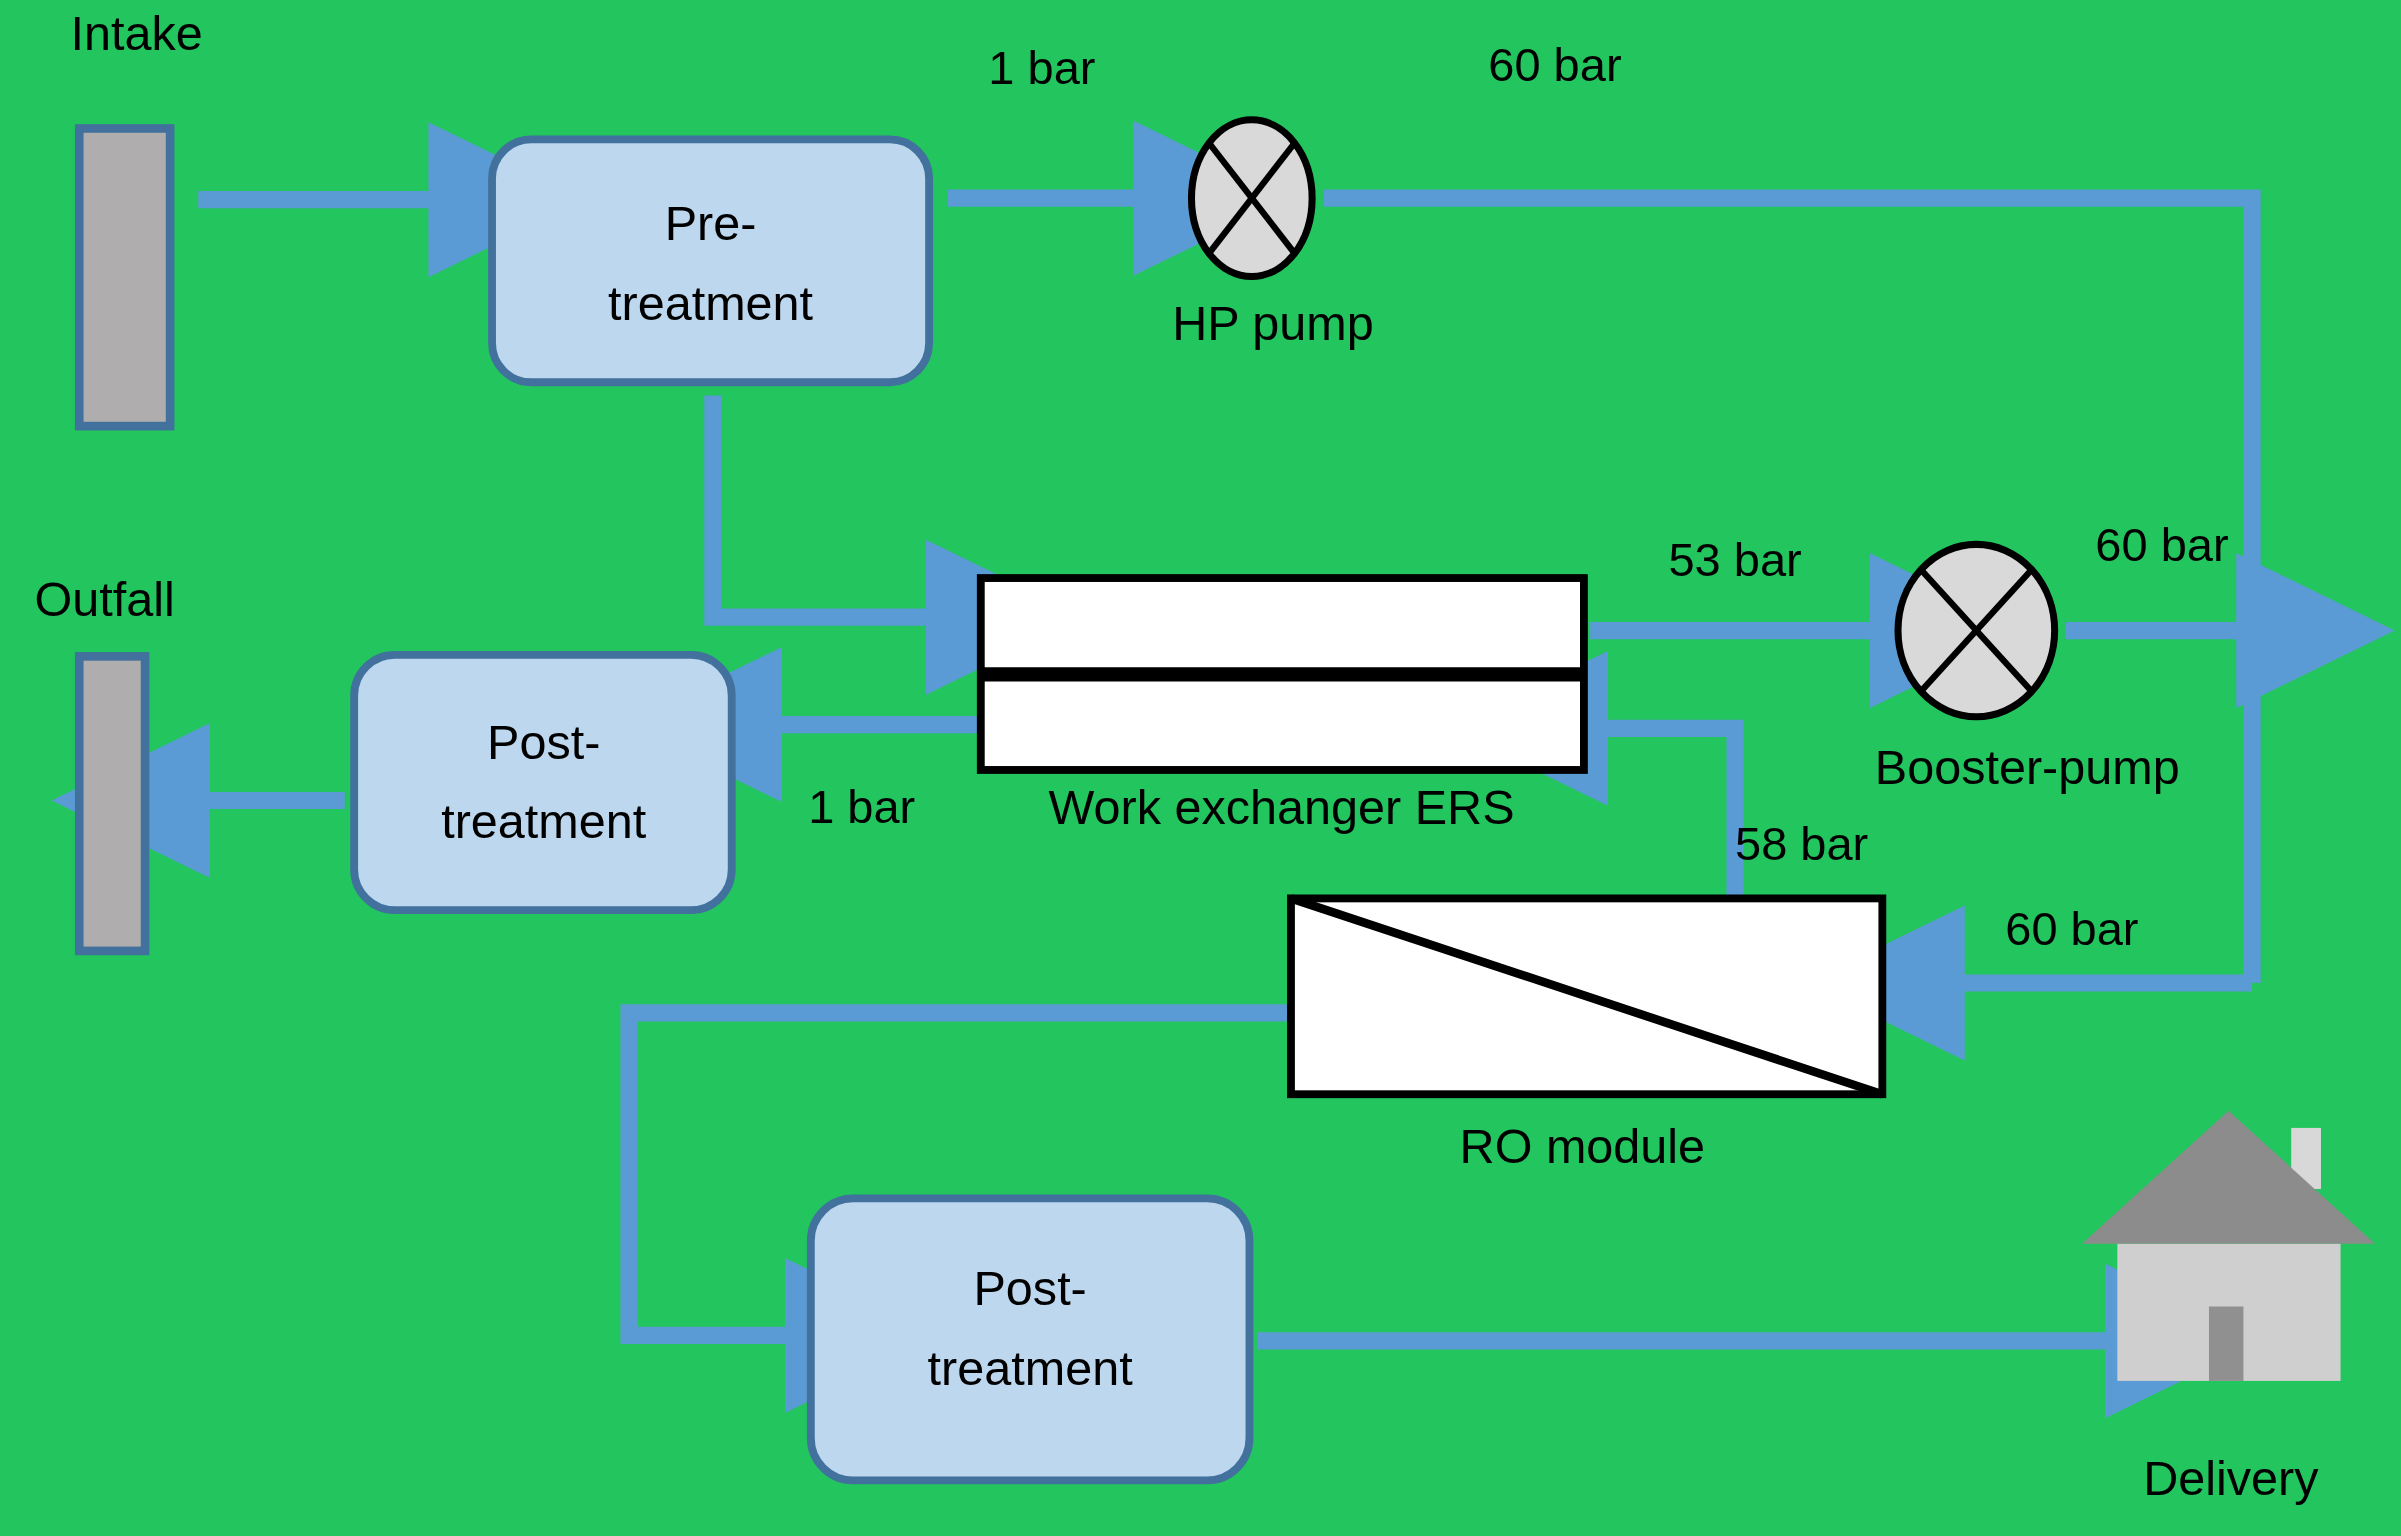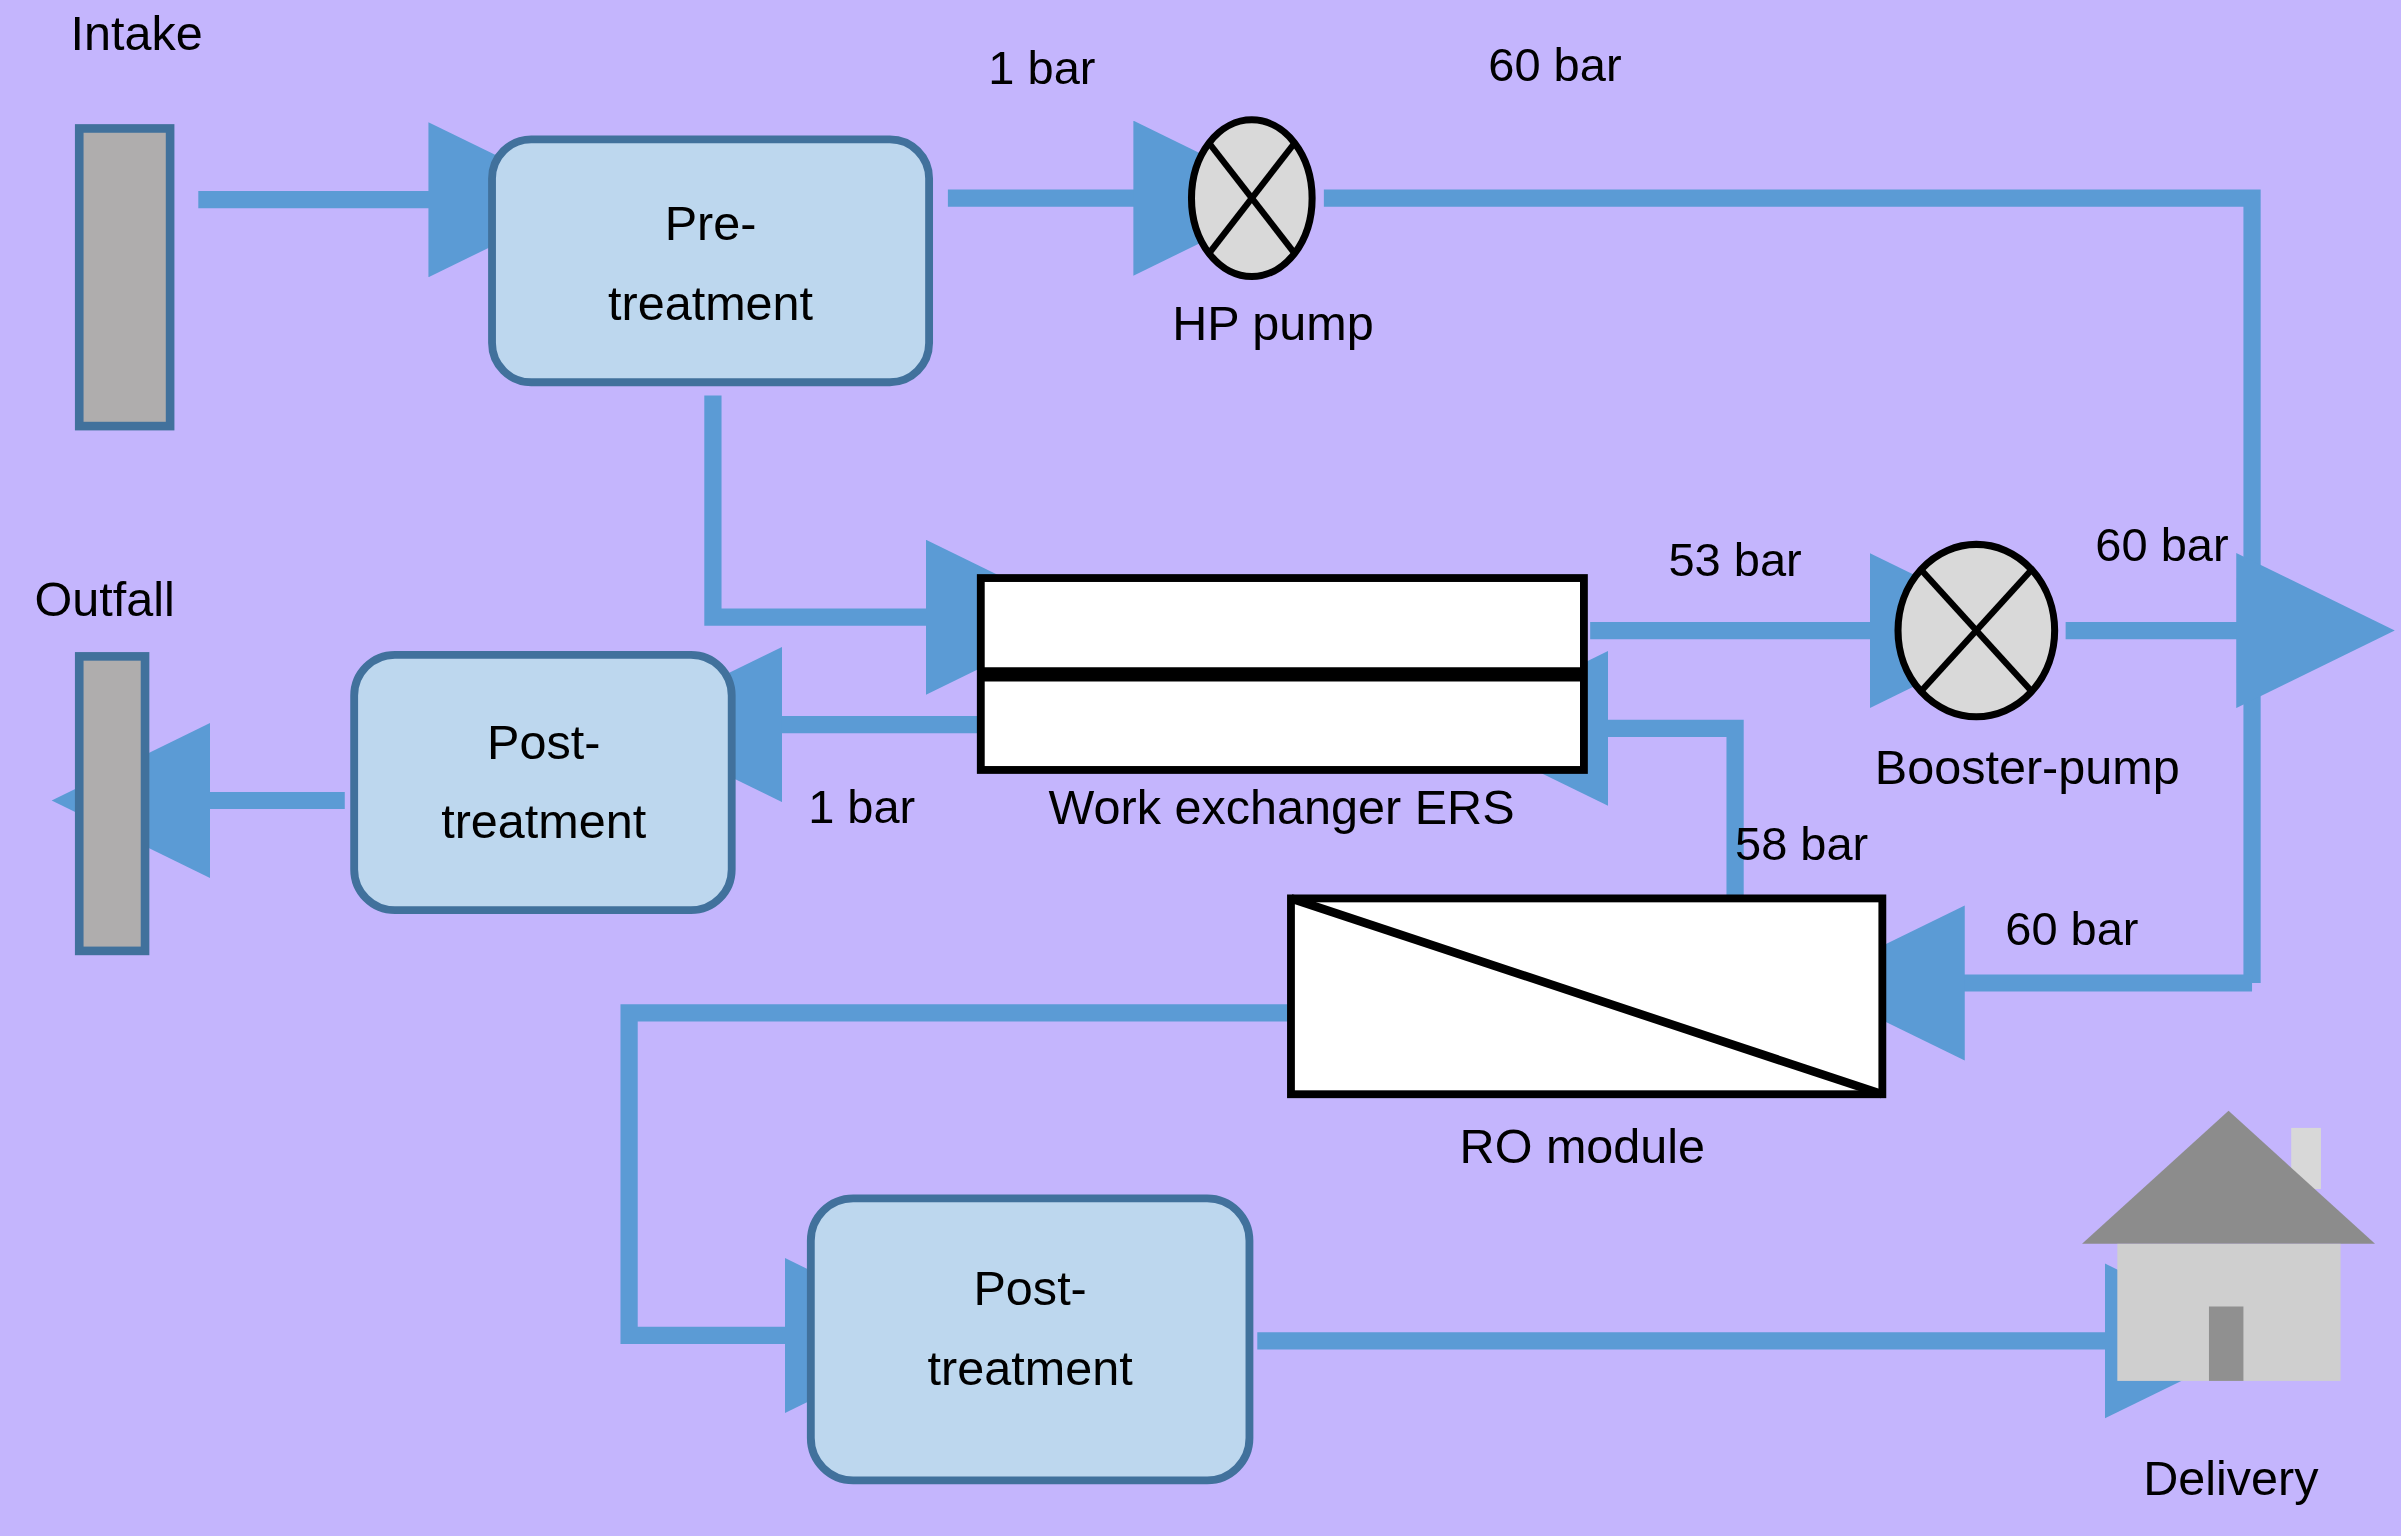--- a/index.html
+++ b/index.html
@@ -4,21 +4,21 @@
 <style>
   html, body {
     margin: 0;
     padding: 0;
     background: #ffffff;
   }
   #page {
     position: relative;
     width: 2401px;
     height: 1536px;
-    background: #c4b5fd;
+    background: #22c55e;
     font-family: "Liberation Sans", sans-serif;
     overflow: hidden;
   }
   svg.diagram {
     position: absolute;
     top: 0;
     left: 0;
     width: 2401px;
     height: 1536px;
     display: block;

